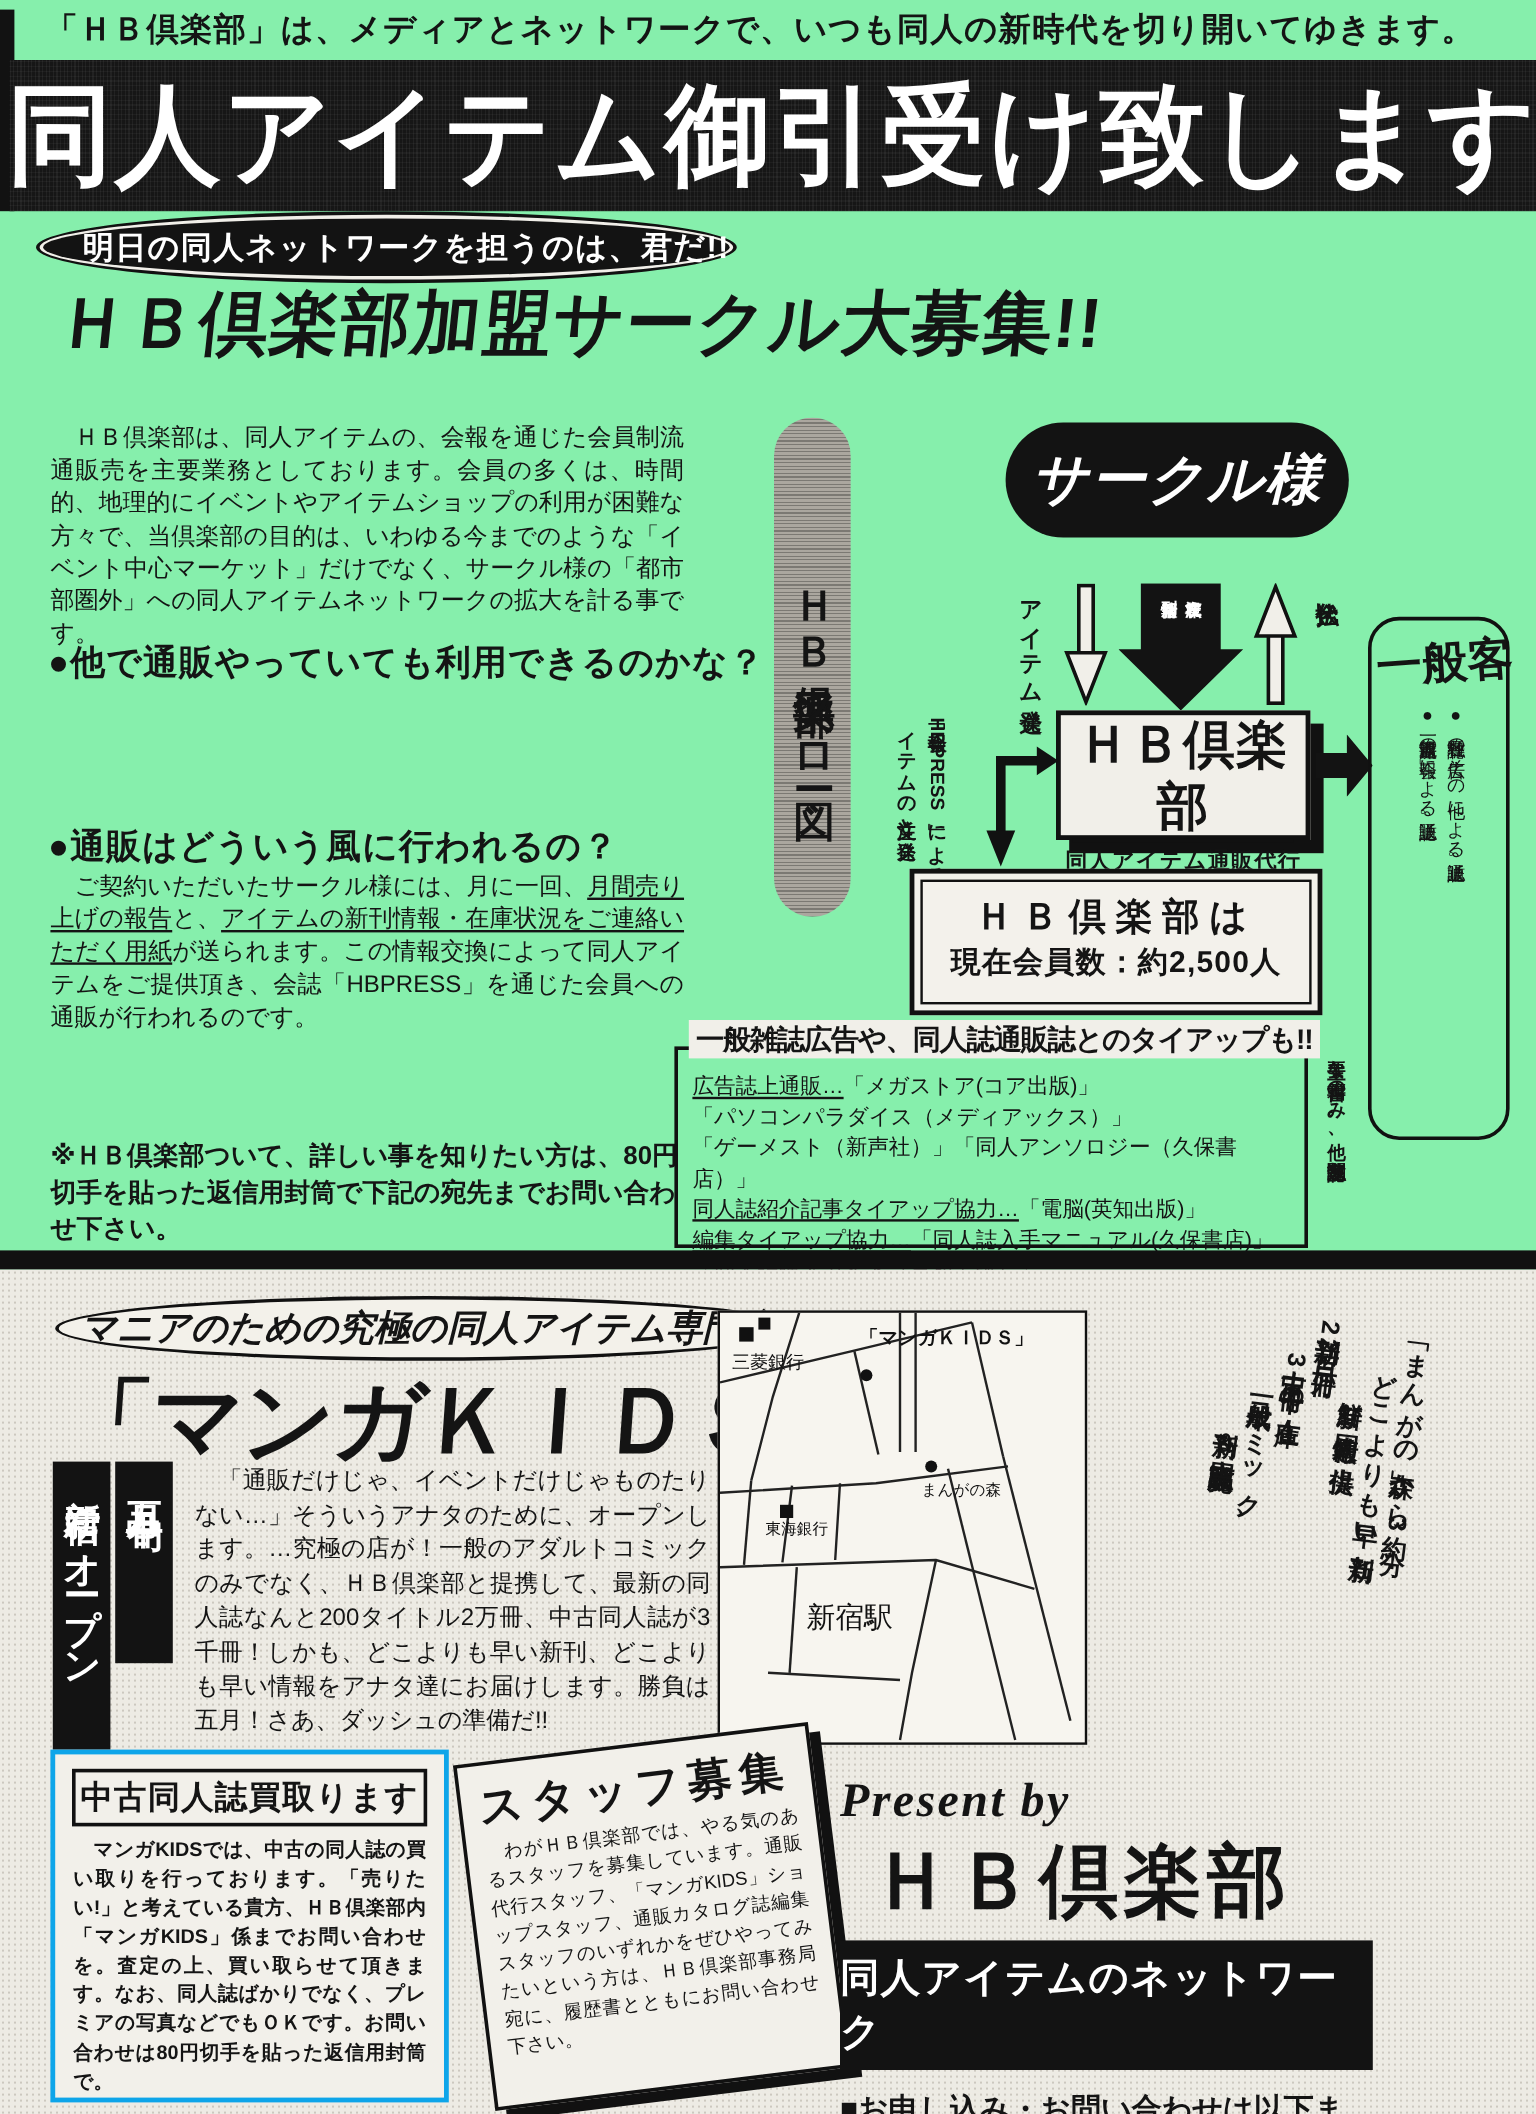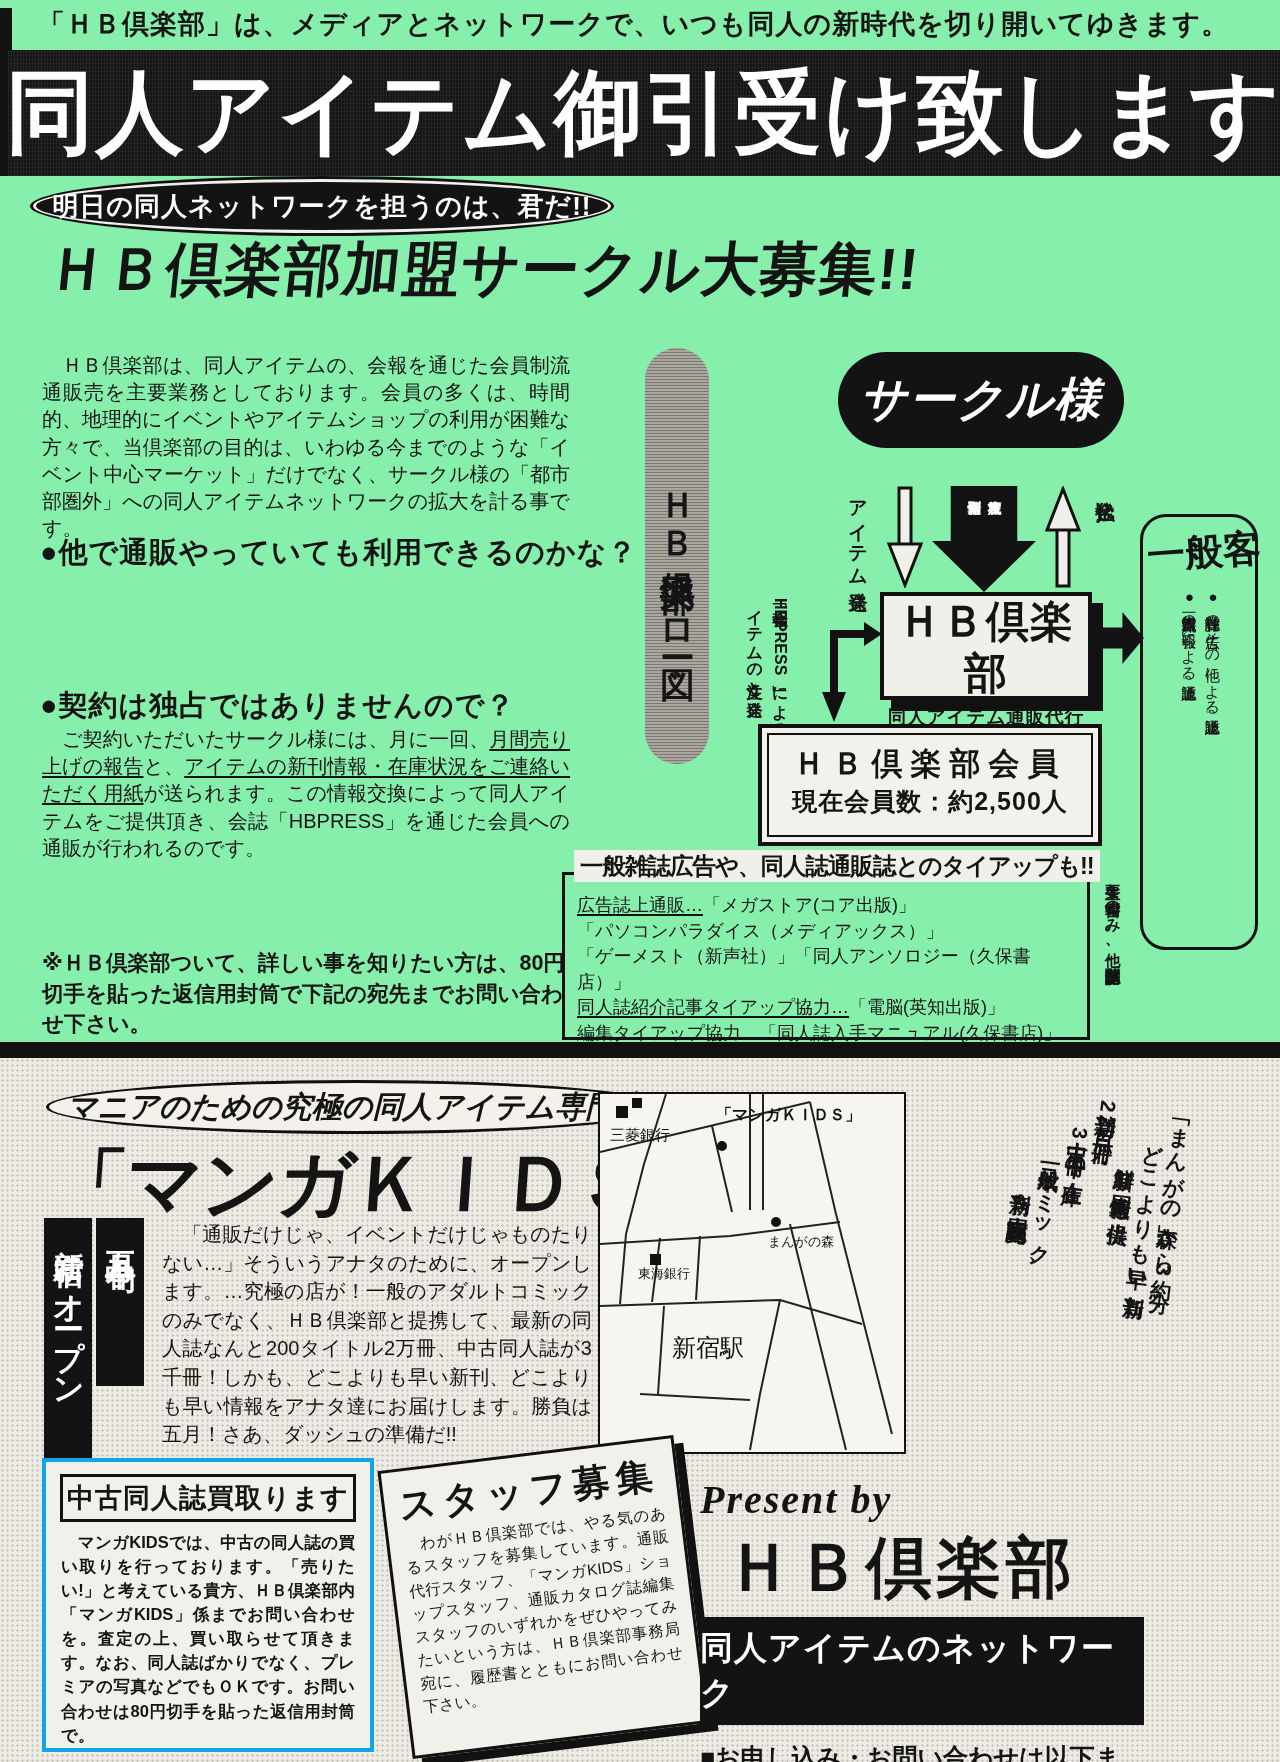--- a/index.html
+++ b/index.html
@@ -13,21 +13,21 @@
   .tagline{left:38px;top:6px;width:1230px;font-size:27px;font-weight:bold;letter-spacing:1px;}
   .edge-mark{left:0;top:8px;width:12px;height:168px;background:#121212;}
   .title-band{left:8px;top:50px;width:1272px;height:126px;background:#161616;
     background-image:repeating-linear-gradient(90deg,rgba(255,255,255,.05) 0 1px,transparent 1px 3px),
                      repeating-linear-gradient(0deg,rgba(255,255,255,.04) 0 1px,transparent 1px 4px);
     display:flex;align-items:center;justify-content:center;}
   .title-band span{color:#fff;font-family:"Liberation Serif","DejaVu Serif",serif;font-weight:bold;
     font-size:88px;letter-spacing:2px;white-space:nowrap;transform:scaleY(1.04);}
   .banner{left:30px;top:176px;width:584px;height:60px;border:3px solid #111;border-radius:50%;
     background:#f1efe9;padding:3px;box-sizing:border-box;}
-  .banner-in{width:100%;height:100%;border-radius:50%;background:#131313;display:flex;align-items:center;justify-content:center;}
+  .banner-in{width:100%;height:100%;border-radius:50%;background:#131313;display:flex;align-items:center;justify-content:flex-end;}
   .banner-in span{color:#fff;font-size:26px;font-weight:bold;letter-spacing:1px;white-space:nowrap;}
   .recruit{left:48px;top:231px;width:1200px;font-size:58px;font-weight:900;letter-spacing:1px;
     transform:skewX(-6deg);white-space:nowrap;}
 
   
   .qh{left:40px;width:530px;font-size:29px;font-weight:bold;letter-spacing:1px;white-space:nowrap;}
   .qb{left:42px;width:528px;font-size:20px;line-height:1.36;text-align:justify;font-weight:500;}
   .q1h{top:312px;} .q1b{top:352px;}
   .q2h{top:533px;} .q2b{top:573px;}
   .q3h{top:686px;} .q3b{top:726px;}
@@ -130,21 +130,21 @@
         <span>明日の同人ネットワークを担うのは、君だ!!</span>
       </div>
   </div>
 
   <div class="abs recruit">ＨＢ倶楽部加盟サークル大募集!!</div>
 
   <div class="abs qb q1b">　ＨＢ倶楽部は、同人アイテムの、会報を通じた会員制流通販売を主要業務としております。会員の多くは、時間的、地理的にイベントやアイテムショップの利用が困難な方々で、当倶楽部の目的は、いわゆる今までのような「イベント中心マーケット」だけでなく、サークル様の「都市部圏外」への同人アイテムネットワークの拡大を計る事です。</div>
 
   <div class="abs qh q2h">●他で通販やっていても利用できるのかな？</div>
 
-  <div class="abs qh q3h">●契約は独占ではありませんので？</div>
+  <div class="abs qh q3h">●通販はどういう風に行われるの？</div>
   <div class="abs qb q3b"><span>　ご契約いただいたサークル様には、月に一回、</span><span class="u">月間売り上げの報告</span><span>と、</span><span class="u">アイテムの新刊情報・在庫状況をご連絡いただく用紙</span><span>が送られます。この情報交換によって同人アイテムをご提供頂き、会誌「HBPRESS」を通じた会員への通販が行われるのです。</span></div>
 
   <div class="abs note">※ＨＢ倶楽部ついて、詳しい事を知りたい方は、80円切手を貼った返信用封筒で下記の宛先までお問い合わせ下さい。</div>
 
   <div class="abs strip">
     <span>ＨＢ倶楽部フロー図</span>
   </div>
 
   <div class="abs circle-box">
     <span>サークル様</span>
@@ -189,21 +189,21 @@
   <div class="abs customer-box">
     <div class="t">一般客</div>
     <div class="bl v">
       <div>●各種雑誌の広告その他による誌上通販。</div>
       <div>●一般書籍流通の「会報」による誌上通販。</div>
     </div>
   </div>
 
   <div class="abs member-box">
     <div class="member-in">
-      <div class="t">ＨＢ倶楽部会員</div>
+      <div class="t">ＨＢ倶楽部は</div>
       <div class="s">現在会員数：約2,500人</div>
     </div>
   </div>
 
   <div class="abs tieup-box">
     <div class="tieup-lines">
       <div><span class="u">広告誌上通販…</span><span>「メガストア(コア出版)」</span></div>
       <div><span></span><span>「パソコンパラダイス（メディアックス）」</span></div>
       <div><span></span><span>「ゲーメスト（新声社）」「同人アンソロジー（久保書店）」</span></div>
       <div><span class="u">同人誌紹介記事タイアップ協力…</span><span>「電脳(英知出版)」</span></div>

